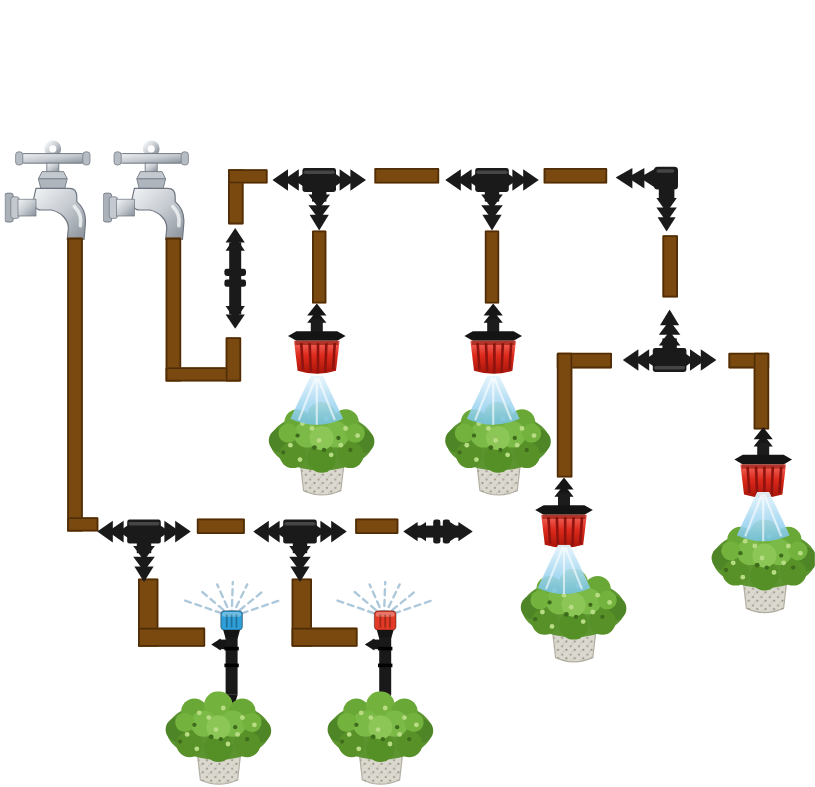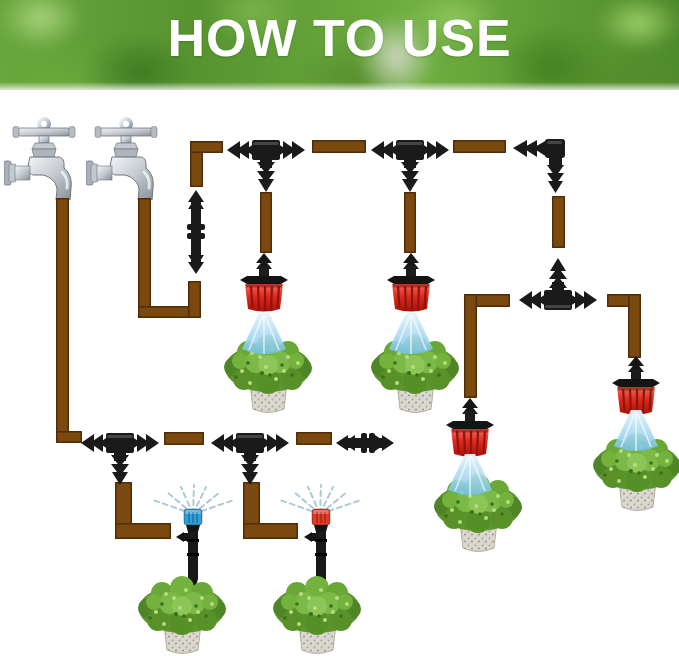--- a/index.html
+++ b/index.html
@@ -219,25 +219,20 @@
         <circle cx="70" cy="40" r="1.8"></circle>
           <circle cx="48" cy="40" r="1.8"></circle>
           <circle cx="14" cy="42" r="1.8"></circle>
         </g>
     </symbol>
   </defs>
 </svg>
 
 <div class="stage">
 
-  <div class="header">
-    <div class="header-bg"></div>
-    <div class="title">HOW TO USE</div>
-    <div class="header-fade"></div>
-  </div>
 
   <svg class="cmp" style="left:4px;top:116px;width:76px;height:84px">
       <use href="#faucet"></use>
     </svg>
   <svg class="cmp" style="left:86px;top:116px;width:76px;height:84px">
       <use href="#faucet"></use>
     </svg>
 
   <div class="pipe" style="left:56px;top:198px;width:13px;height:245px"></div>
   <div class="pipe" style="left:56px;top:431px;width:26px;height:12px"></div>

